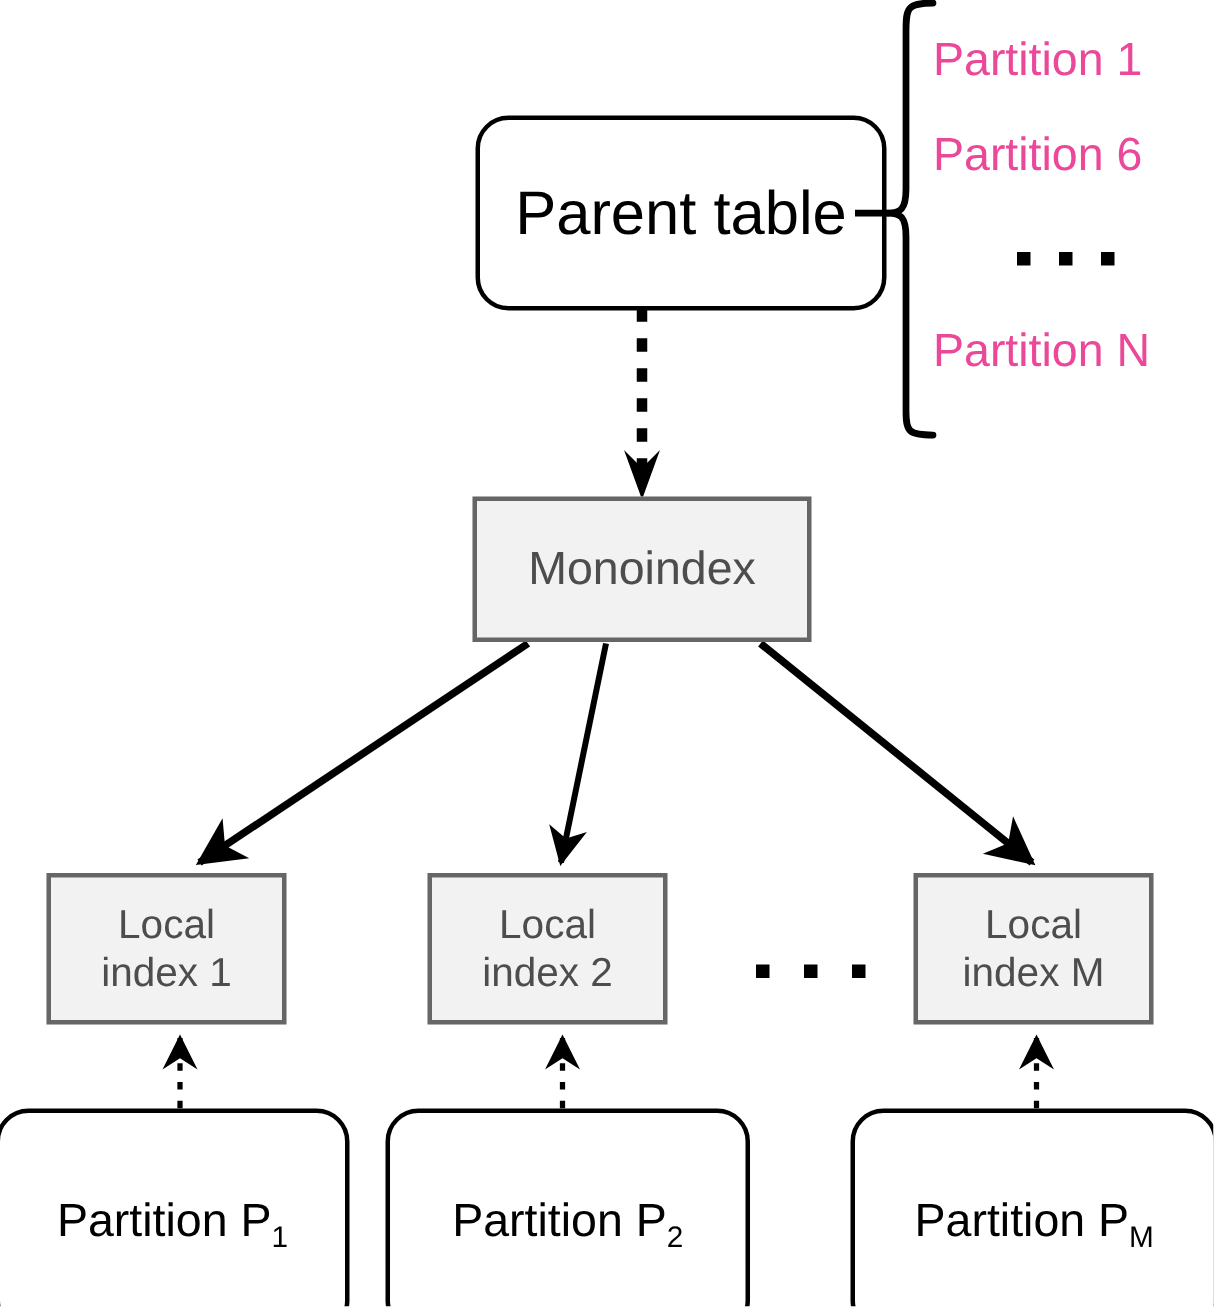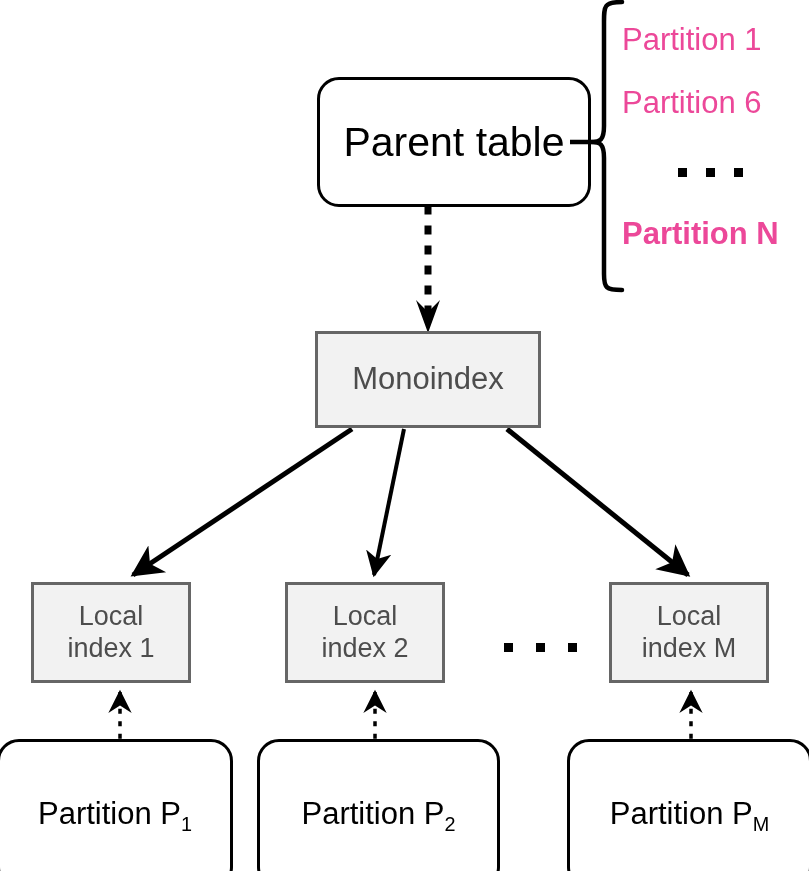--- a/index.html
+++ b/index.html
@@ -109,21 +109,21 @@
   }
   .brace-item {
     position: absolute;
     left: 52px;
     font-size: 31px;
     color: #ec4899;
     white-space: nowrap;
   }
   #brace-item-0 { top: 22px; }
   #brace-item-1 { top: 85px; }
-  #brace-item-3 { top: 216px; font-weight: bold; }
+  #brace-item-3 { top: 216px; }
   #brace-dots {
     position: absolute;
     left: 108px;
     top: 168px;
     display: flex;
     gap: 19px;
   }
   #brace-dots .dot,
   #mid-dots .dot {
     width: 9px;

